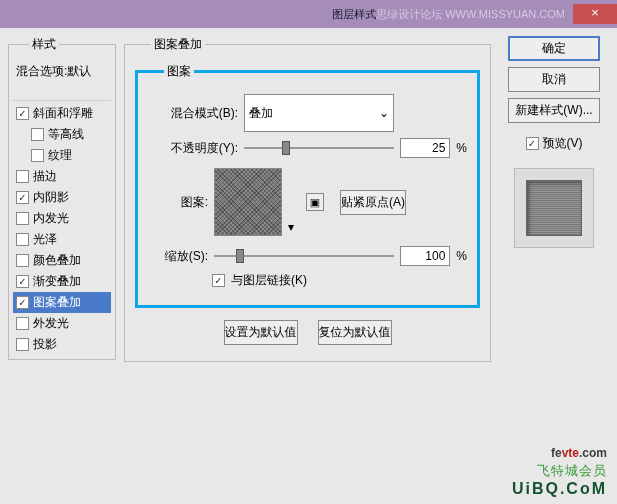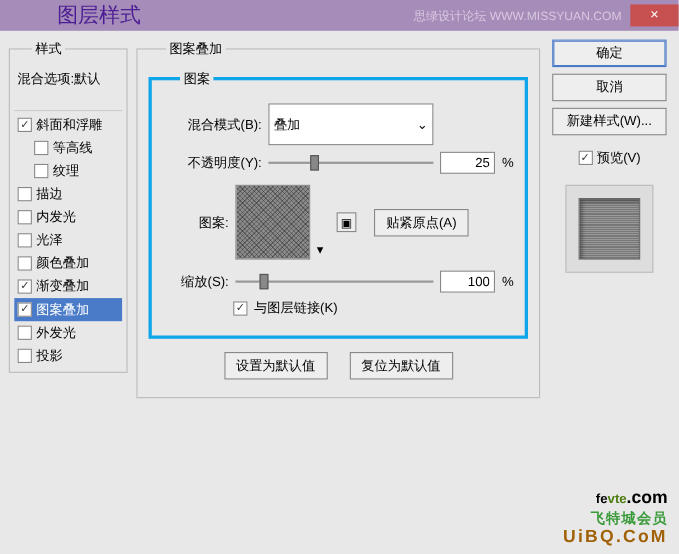--- a/index.html
+++ b/index.html
@@ -1,18 +1,18 @@
 <!DOCTYPE html>
 <html><head>
 <meta charset="utf-8">
 <style>
 *{box-sizing:border-box;margin:0;padding:0;font-family:"Microsoft YaHei","SimSun",sans-serif;font-size:12px}
 body{background:#e8e8e8;width:617px;height:504px;overflow:hidden;position:relative}
 .tbar{height:28px;background:#a68cb8;display:flex;align-items:center;justify-content:space-between;padding-left:8px}
-.ttl{color:#4c1d95;font-size:19px;text-align:left;flex:1}
+.ttl{color:#0f172a;font-size:11px;text-align:right;flex:1}
 .wm{color:#d8c8e0;font-size:11px;margin-right:8px}
 .cls{width:44px;height:20px;background:#c75050;color:#fff;text-align:center;line-height:18px;font-size:13px;cursor:pointer}
 .main{display:flex;padding:8px;gap:8px}
 .lp{width:108px}
 .fs{border:1px solid #bbb;padding:6px 4px 4px}
 .lg{margin-left:16px;padding:0 3px;background:#e8e8e8}
 .sl{font-size:12px;margin:2px 0;padding:2px 3px}
 .row{display:flex;align-items:center;padding:2px 3px;gap:4px;cursor:pointer}
 .row.sel{background:#4a7bc8;color:#fff}
 .row.ind{padding-left:18px}
@@ -23,32 +23,32 @@
 .fs2{border:1px solid #bbb;padding:6px 10px 10px;position:relative}
 .fs3{border:3px solid #0ea5e9;padding:8px 10px 10px;margin-top:4px}
 .fr{display:flex;align-items:center;margin:6px 0;gap:6px}
 .fl{text-align:right}
 .sel2{border:1px solid #888;background:#fff;padding:18px 4px;height:20px;display:flex;align-items:center;justify-content:space-between;cursor:pointer}
 .inp{border:1px solid #888;background:#fff;padding:1px 4px;width:50px;height:20px;text-align:right}
 .sld{height:18px;position:relative;flex:1}
 .sld::before{content:"";position:absolute;left:0;right:0;top:8px;height:2px;background:#999}
 .sth{position:absolute;width:8px;height:14px;background:#888;top:2px;border:1px solid #555}
 .pat{width:68px;height:68px;border:1px solid #888;background:repeating-linear-gradient(45deg,#888,#888 1px,#bbb 1px,#bbb 3px),repeating-linear-gradient(-45deg,#888,#888 1px,#bbb 1px,#bbb 3px);background-blend-mode:multiply;cursor:pointer}
-.btn{border:1px solid #888;background:#eee;padding:3px 10px;cursor:pointer;text-align:center}
+.btn{border:1px solid #888;background:#eee;padding:3px 0;cursor:pointer;text-align:center}
 .rp{width:110px;display:flex;flex-direction:column;gap:6px;align-items:center}
-.rb{width:104px;padding:3px 0}
+.rb{width:92px;padding:3px 0}
 .rb.pri{border:1px solid #4a7bc8;box-shadow:0 0 0 1px #4a7bc8 inset}
 .prv{width:80px;height:80px;border:1px solid #bbb;background:#ddd;display:flex;align-items:center;justify-content:center;margin-top:4px}
 .prvi{width:56px;height:56px;background:repeating-linear-gradient(0deg,#777,#777 1px,#999 1px,#999 2px),repeating-linear-gradient(90deg,#777,#777 1px,#999 1px,#999 2px);border:1px solid #666;box-shadow:inset 2px 2px 4px rgba(0,0,0,.4)}
 .ic{width:18px;height:18px;border:1px solid #888;background:#eee;display:inline-flex;align-items:center;justify-content:center;cursor:pointer;font-size:11px}
 .logo{position:absolute;bottom:6px;right:10px;text-align:right}
 .l1{font-weight:bold;font-size:18px;color:#333}
-.l1 span{color:#000000}
-.l2{font-size:13px;color:#3a9b3a;font-weight:bold;letter-spacing:1px}
-.l3{font-size:16px;color:#a16207;font-weight:bold;letter-spacing:2px}
+.l1 span{color:#404040}
+.l2{font-size:13px;color:#3a9b3a;font-weight:normal;letter-spacing:1px}
+.l3{font-size:16px;color:#14532d;font-weight:bold;letter-spacing:2px}
 </style>
 </head>
 <body>
 
 <div class="tbar">
   <span style="width:44px"></span>
   <span class="ttl">图层样式</span>
   <span class="wm">思绿设计论坛 WWW.MISSYUAN.COM</span>
   <div class="cls">×</div>
 </div>
@@ -67,20 +67,24 @@
             <span class="cb"></span>
             <span>等高线</span>
           </div>
           <div class="row ind">
             <span class="cb"></span>
             <span>纹理</span>
           </div>
           <div class="row">
             <span class="cb"></span>
             <span>描边</span>
+          </div>
+          <div class="row">
+            <span class="cb ck"></span>
+            <span>内阴影</span>
           </div>
           <div class="row">
             <span class="cb"></span>
             <span>内发光</span>
           </div>
           <div class="row">
             <span class="cb"></span>
             <span>光泽</span>
           </div>
           <div class="row">
@@ -168,16 +172,16 @@
       <span class="cb ck"></span>
       <span>预览(V)</span>
     </div>
     <div class="prv">
         <div class="prvi"></div>
       </div>
   </div>
 </div>
 
 <div class="logo">
-  <div class="l1"><span>fe</span><span style="color:#4d7c0f">vte</span><span style="font-size:16px">.com</span></div>
+  <div class="l1"><span>fe</span><span style="color:#b91c1c">vte</span><span style="font-size:12px">.com</span></div>
   <div class="l2">飞特城会员</div>
   <div class="l3">UiBQ.CoM</div>
 </div>
 
 </body></html>

